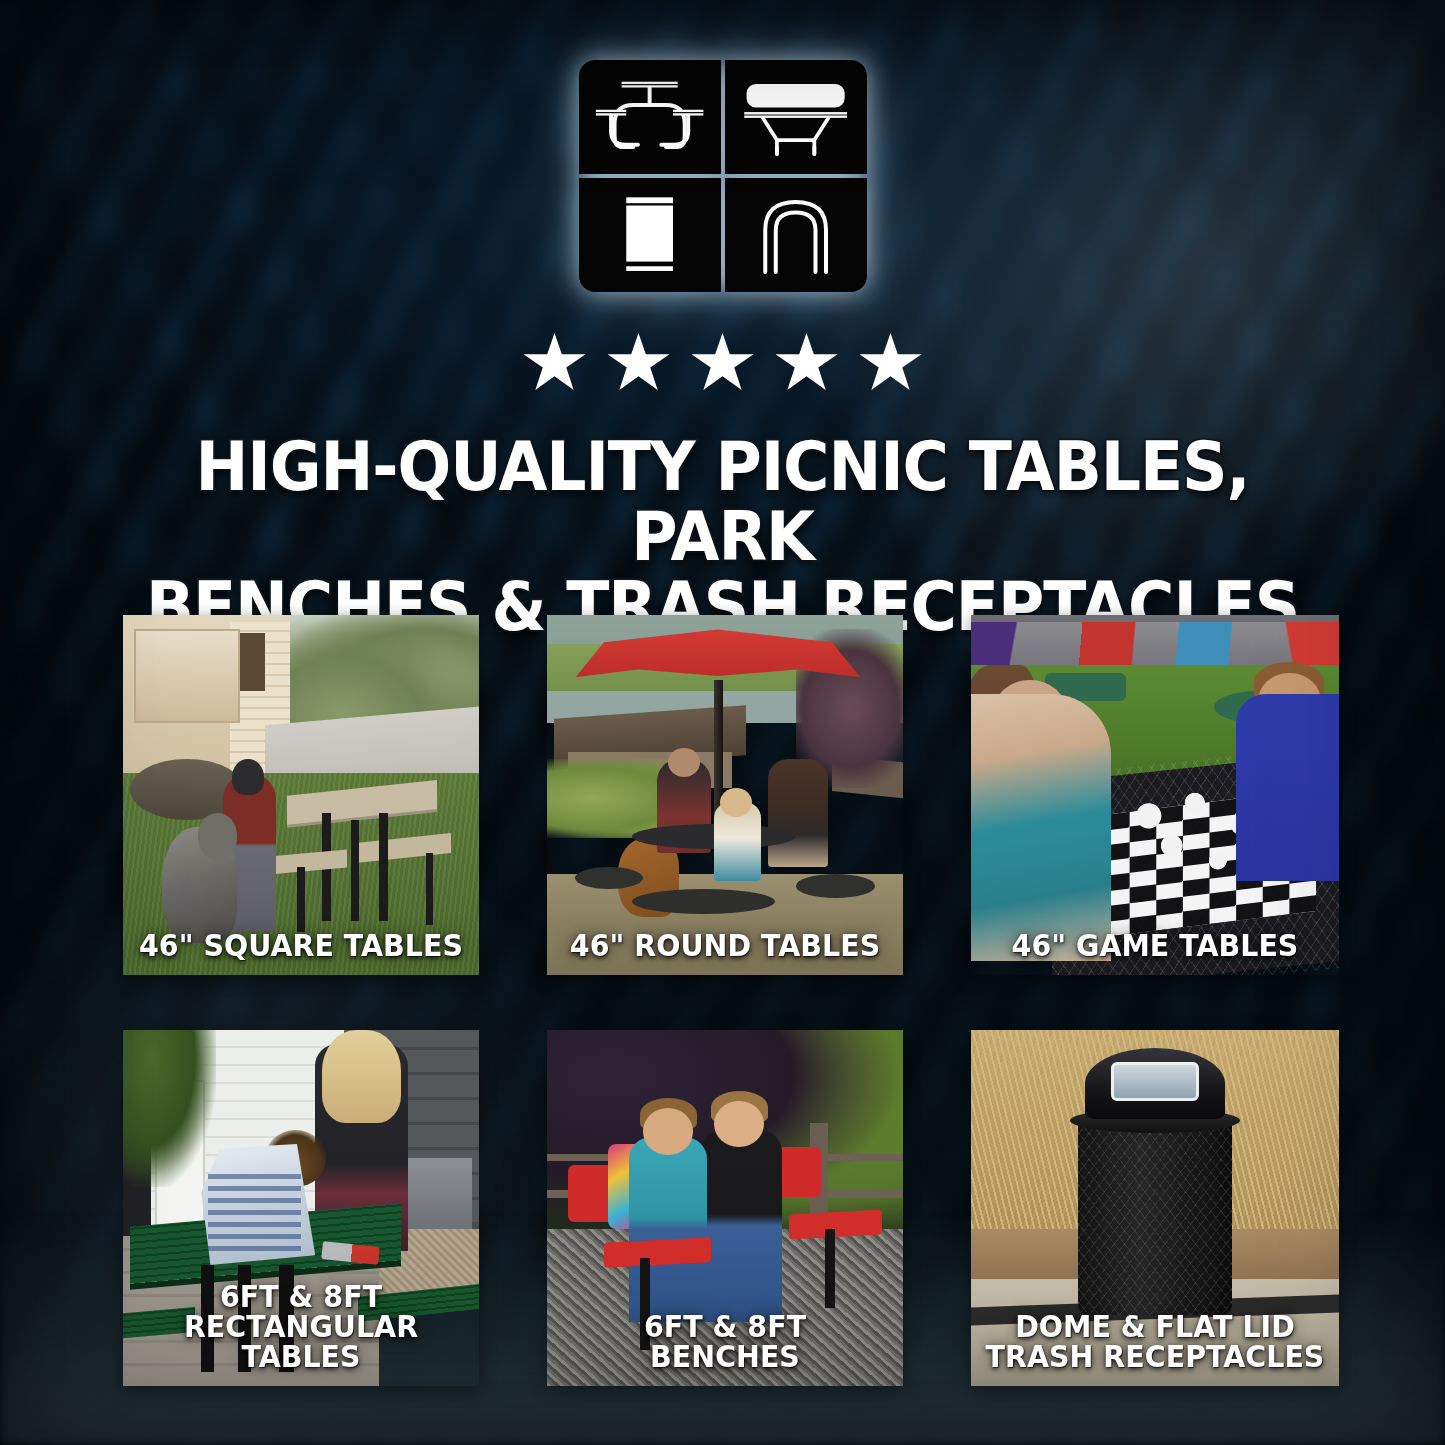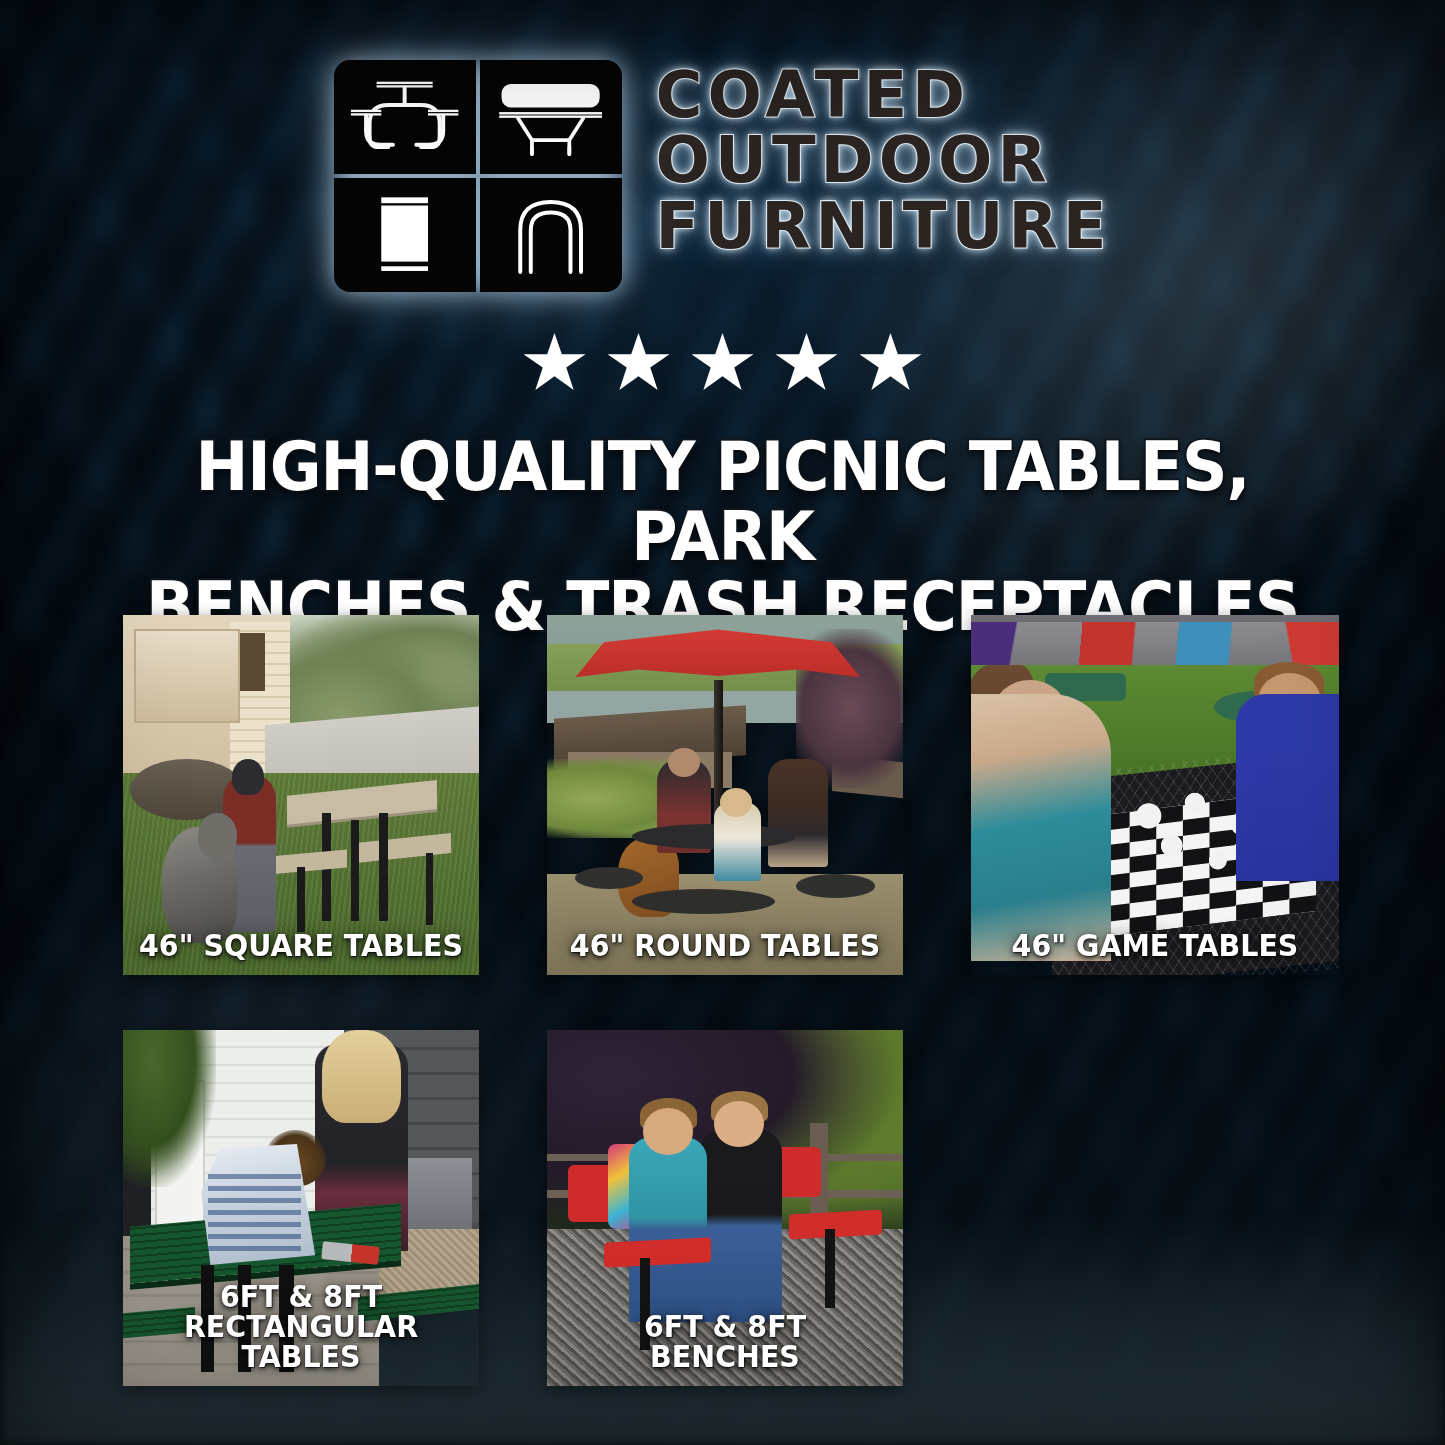--- a/index.html
+++ b/index.html
@@ -368,25 +368,20 @@
         </svg>
       </div>
       <div class="logo-cell br">
         <svg viewBox="0 0 100 80" fill="none" stroke="#fff" stroke-width="3.4" stroke-linecap="round">
           <path d="M24 72 V36 Q24 12 50 12 Q76 12 76 36 V72"></path>
           <path d="M33 72 V36 Q33 21 50 21 Q67 21 67 36 V72"></path>
         </svg>
       </div>
     </div>
 
-    <div class="brand">
-      <div class="brand-line">COATED</div>
-      <div class="brand-line">OUTDOOR</div>
-      <div class="brand-line">FURNITURE</div>
-    </div>
   </div>
 
   <div class="stars">
     <div class="star"></div>
     <div class="star"></div>
     <div class="star"></div>
     <div class="star"></div>
     <div class="star"></div>
   </div>
 
@@ -527,17 +522,34 @@
         <div class="obj t5-b1h"></div>
         <div class="obj t5-seatA"></div>
         <div class="obj t5-legA"></div>
       </div>
       <div class="label">
         <span>6FT &amp; 8FT</span>
         <span class="l2">BENCHES</span>
       </div>
     </div>
 
+    <div class="tile tall">
+      <div class="photo">
+        <div class="sky t6-sky"></div>
+        <div class="obj t6-grass"></div>
+        <div class="obj t6-dirt"></div>
+        <div class="ground t6-walk"></div>
+        <div class="obj t6-edge"></div>
+        <div class="obj t6-body"></div>
+        <div class="obj t6-rim"></div>
+        <div class="obj t6-dome"></div>
+        <div class="obj t6-opening"></div>
+      </div>
+      <div class="label">
+        <span>DOME &amp; FLAT LID</span>
+        <span class="l2">TRASH RECEPTACLES</span>
+      </div>
+    </div>
 
   </div>
 
   <div class="vignette"></div>
 </div>
 
 </body></html>

